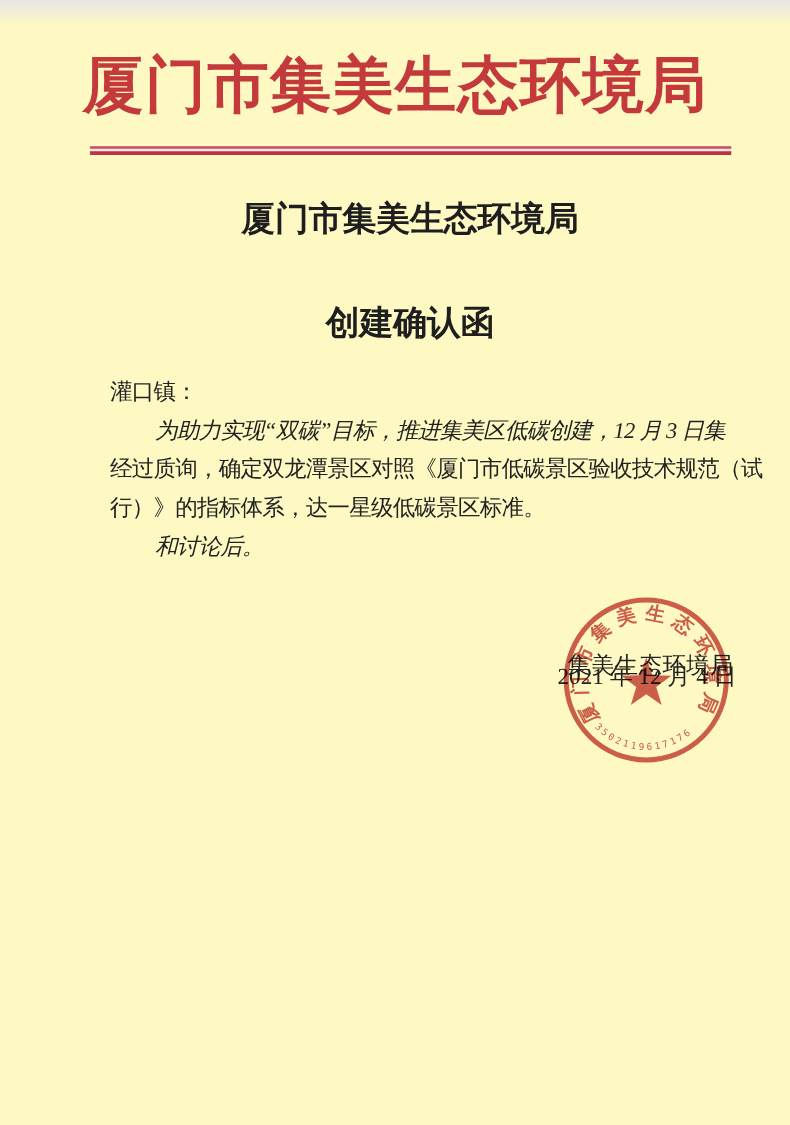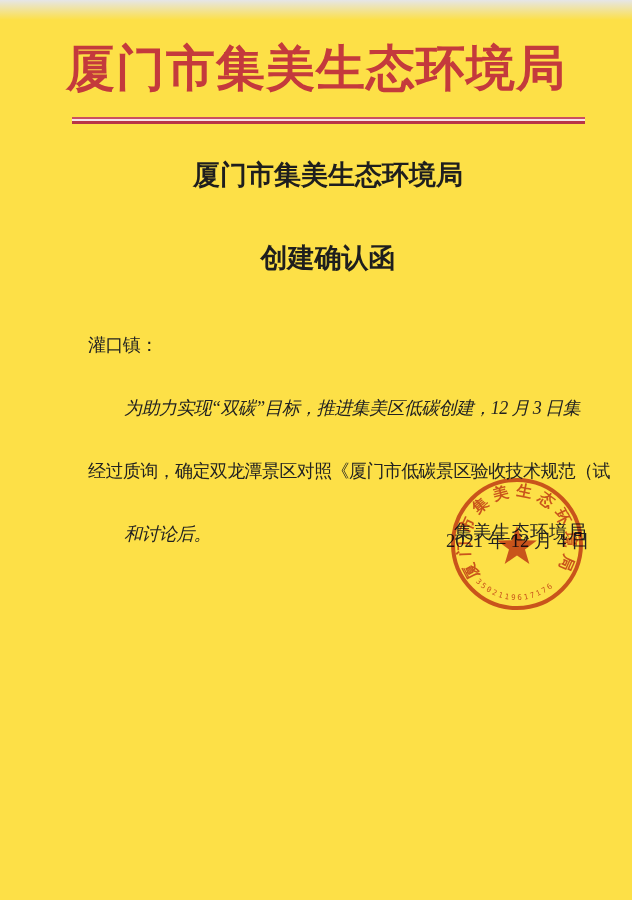--- a/index.html
+++ b/index.html
@@ -2,21 +2,21 @@
 <html><head>
 <meta charset="utf-8">
 <style>
   html,body{margin:0;padding:0;}
   body{
     width:632px;height:900px;
     background:#ffffff;
     font-family:"Liberation Serif","DejaVu Serif",serif;
     position:relative;overflow:hidden;
   }
-  .page{position:absolute;inset:0;background:#fde047;}
+  .page{position:absolute;inset:0;background:#fef9c3;}
   .photo-top-shade{
     position:absolute;top:0;left:0;width:632px;height:20px;
     background:linear-gradient(#e6e6e7, rgba(255,255,255,0));
   }
   
   .letterhead{
     position:absolute;top:36px;left:0;width:632px;
     text-align:center;
     font-size:49px;font-weight:bold;
     color:#c43a3c;
@@ -40,21 +40,20 @@
   .title-2{top:205px;font-size:27px;}
   .title-3{top:240px;font-size:27px;}
   
   .body-text{
     position:absolute;left:88px;top:299px;width:500px;
     color:#222;font-size:18px;
   }
   .body-line{
     height:31px;line-height:28px;white-space:nowrap;
     letter-spacing:-0.6px;
-    margin-top:32px;
   }
   .indent{text-indent:36px;font-style:italic;}
   
   .sig-agency{
     position:absolute;left:454px;top:519px;
     font-size:18.5px;color:#222;letter-spacing:0.5px;white-space:nowrap;
   }
   .sig-date{
     position:absolute;left:446px;top:528px;
     font-size:18.5px;color:#222;white-space:nowrap;
@@ -78,20 +77,21 @@
 
   <div class="red-rule"></div>
 
   <div class="title title-1">厦门市集美生态环境局</div>
   <div class="title title-3">创建确认函</div>
 
   <div class="body-text">
     <div class="body-line">灌口镇：</div>
     <div class="body-line indent">为助力实现“双碳”目标，推进集美区低碳创建，12 月 3 日集</div>
     <div class="body-line">经过质询，确定双龙潭景区对照《厦门市低碳景区验收技术规范（试</div>
+    <div class="body-line">行）》的指标体系，达一星级低碳景区标准。</div>
     <div class="body-line indent">和讨论后。</div>
   </div>
 
   <div class="sig-agency">集美生态环境局</div>
   <div class="sig-date">2021 年 12 月 4 日</div>
 
   <svg class="seal" viewBox="-72 -72 144 144">
     <defs>
       <path id="ringPath" d="M -33.94 33.94 A 48 48 0 1 1 33.94 33.94" fill="none"></path>
       <path id="codePath" d="M -48.5 28 A 56 56 0 0 0 48.5 28" fill="none"></path>

